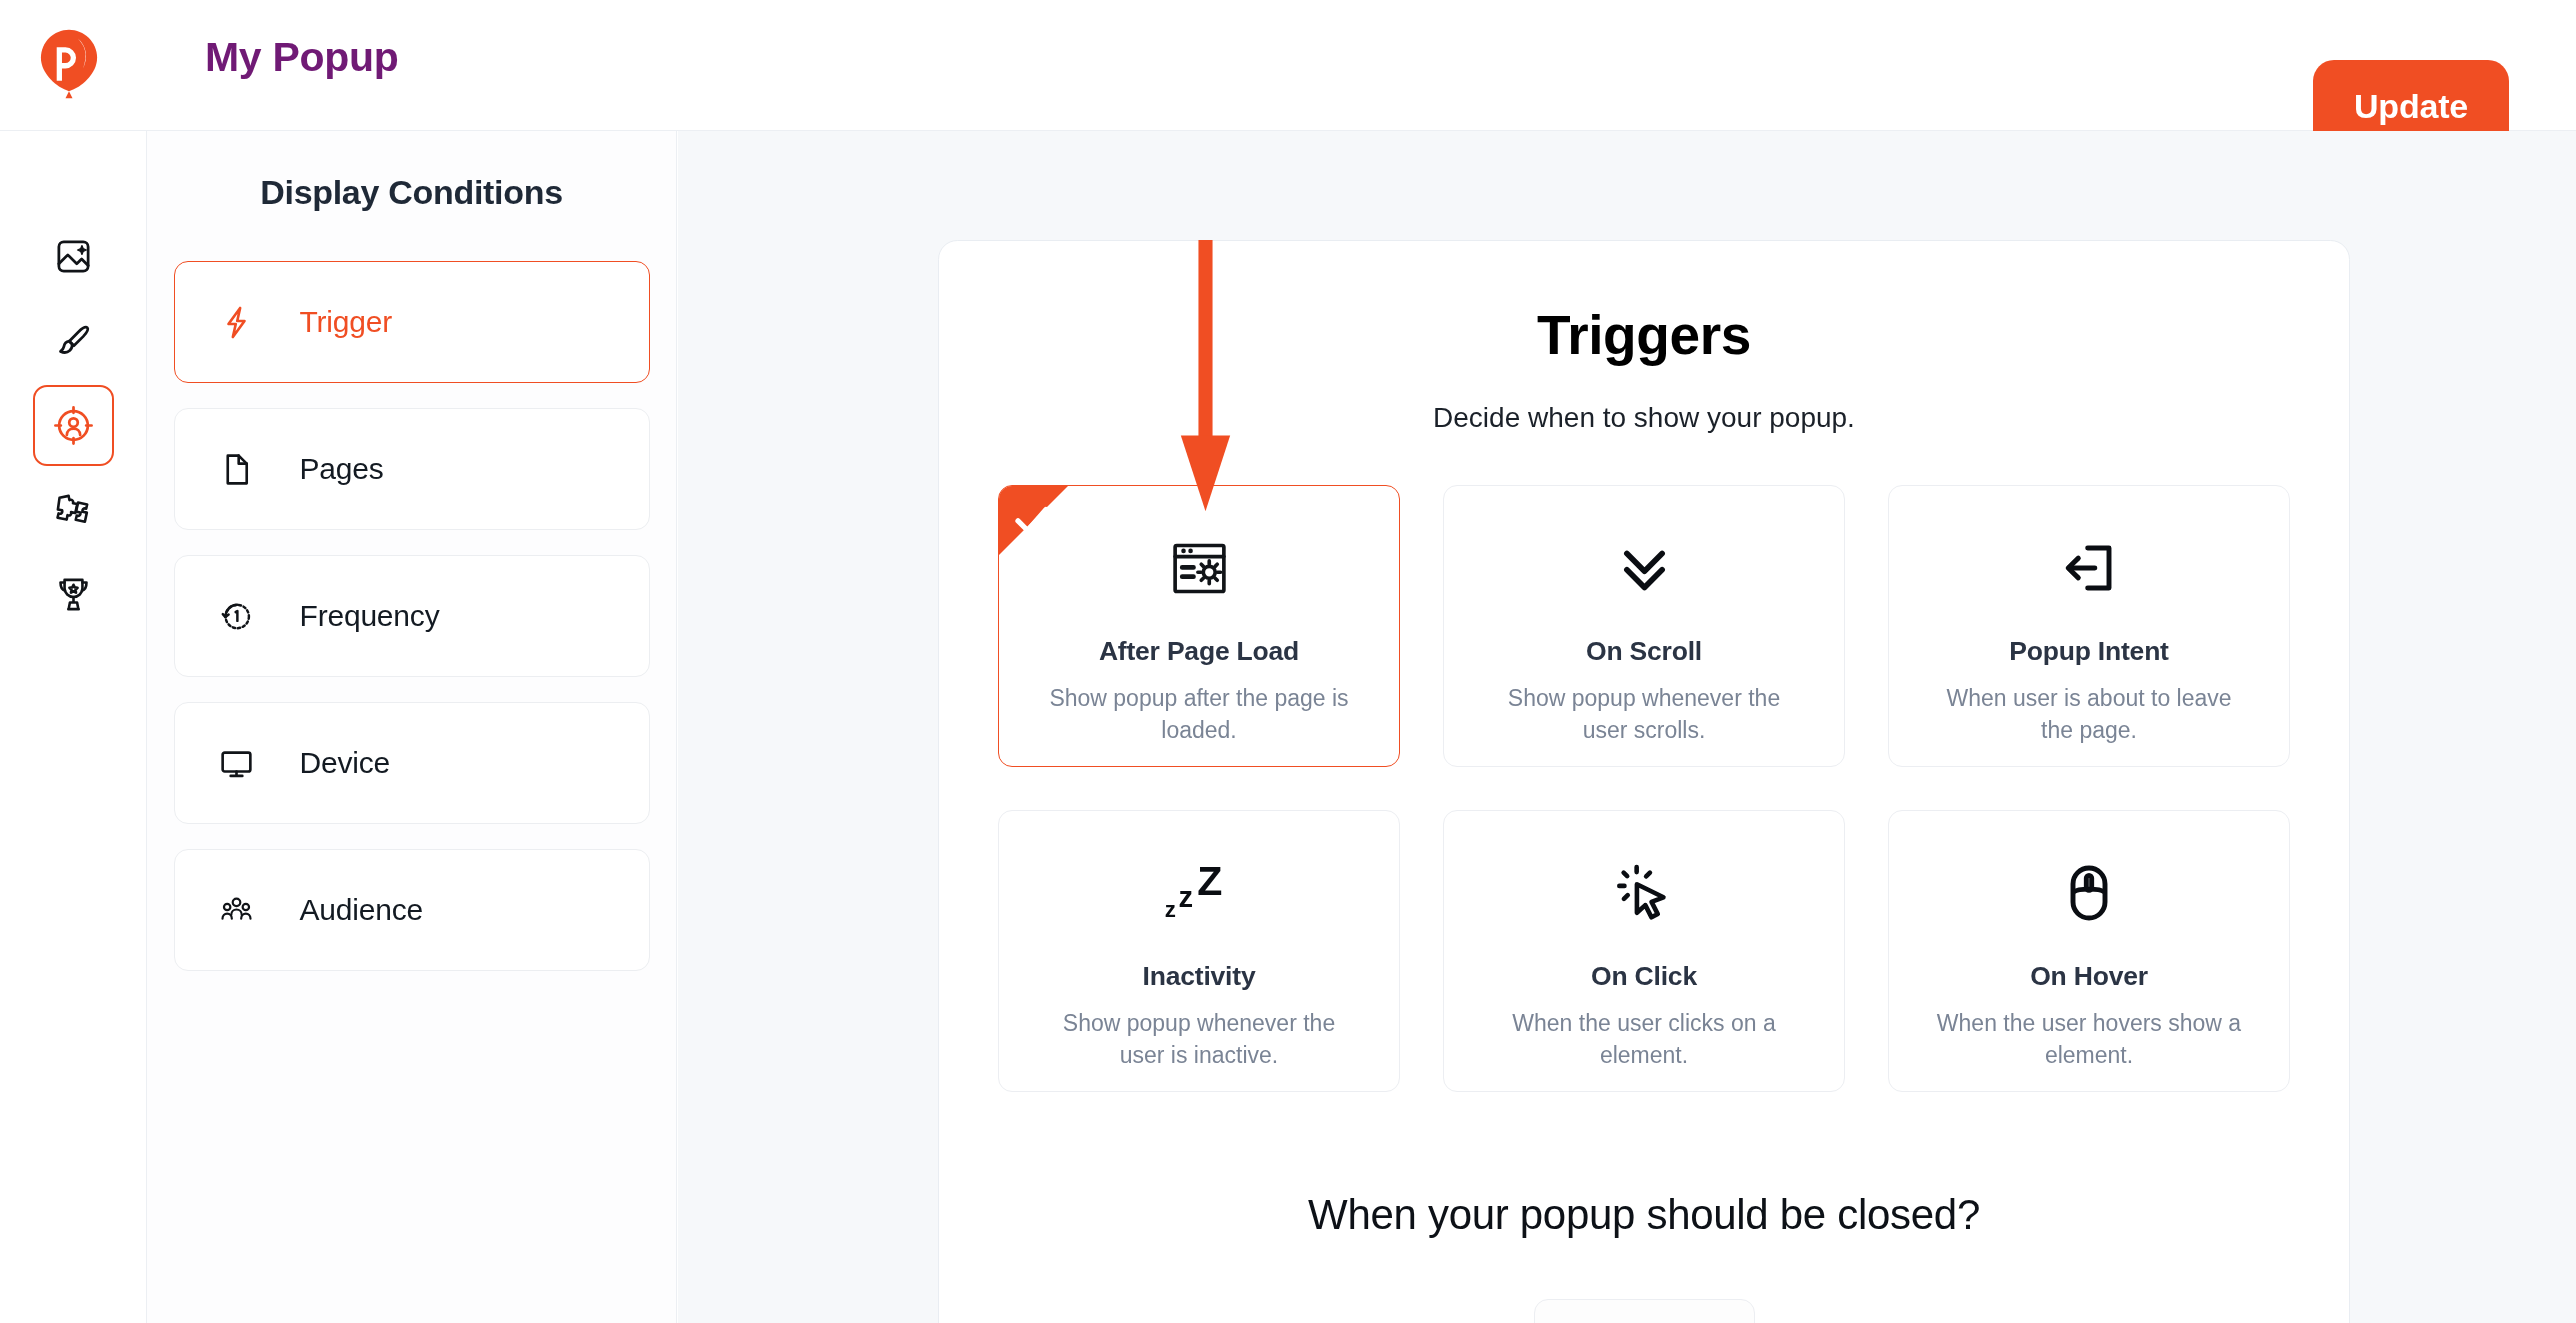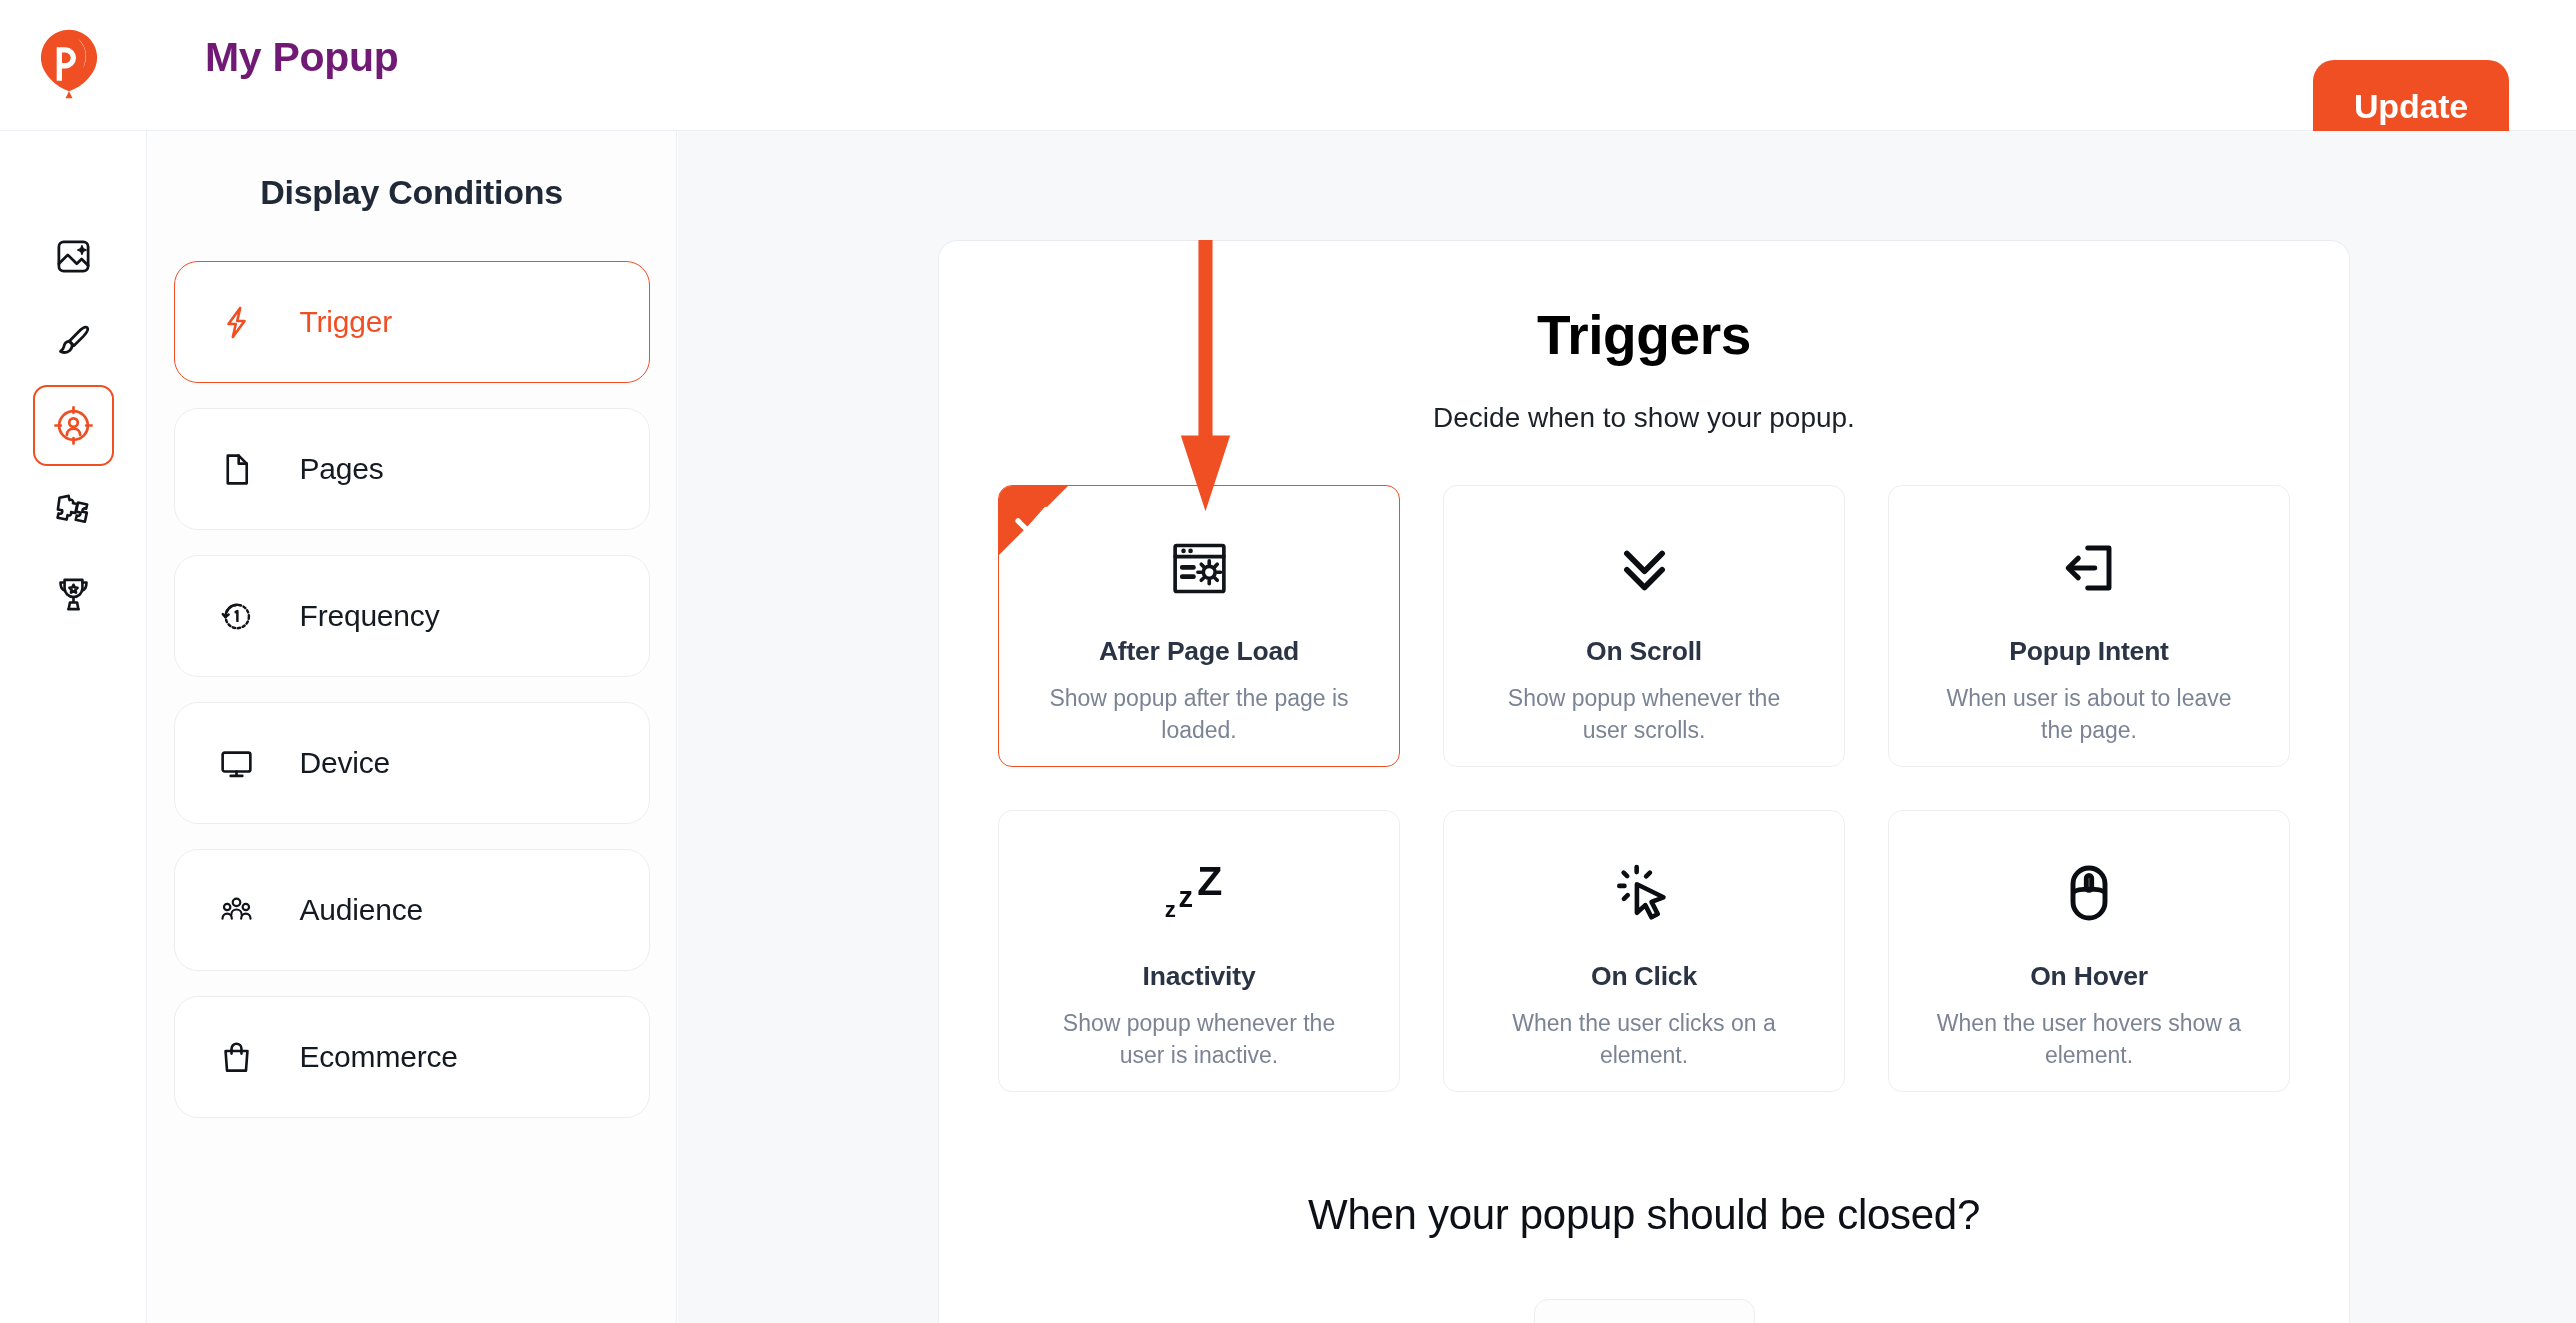--- a/index.html
+++ b/index.html
@@ -69,21 +69,21 @@
   .panel-title {
     text-align: center;
     font-size: 34px; font-weight: 700; color: #1f2937;
     margin-top: 42px; letter-spacing: -0.3px;
   }
   .cond-list { margin-top: 49px; padding: 0 26.5px; }
   .cond-item {
     height: 122px;
     background: #ffffff;
     border: 1.8px solid #eceef1;
-    border-radius: 24px;
+    border-radius: 14px;
     margin-bottom: 25px;
     display: flex; align-items: center;
     padding-left: 41px;
     cursor: pointer;
   }
   .cond-item.active {
     border-color: #f04e23;
   }
   .cond-icon {
     width: 42px; height: 42px;
@@ -321,29 +321,20 @@
           <path d="M8.4 15 c0-2.3 1.6-3.7 3.6-3.7 s3.6 1.4 3.6 3.7"></path>
           <circle cx="5.6" cy="9.6" r="2.2"></circle>
           <path d="M2.4 17.6 c0-2.1 1.4-3.4 3.2-3.4 s3.2 1.3 3.2 3.4"></path>
           <circle cx="18.4" cy="9.6" r="2.2"></circle>
           <path d="M15.2 17.6 c0-2.1 1.4-3.4 3.2-3.4 s3.2 1.3 3.2 3.4"></path>
         </svg>
       </span>
       <span class="cond-label">Audience</span>
     </div>
 
-    <div class="cond-item">
-      <span class="cond-icon">
-        <svg width="35" height="35" viewBox="0 0 24 24" fill="none" stroke="#111418" stroke-width="1.8" stroke-linecap="round" stroke-linejoin="round">
-          <path d="M4.5 7.5 h15 l-1 13.5 h-13 z"></path>
-          <path d="M8.6 9.3 V6 a3.4 3.4 0 0 1 6.8 0 v3.3"></path>
-        </svg>
-      </span>
-      <span class="cond-label">Ecommerce</span>
-    </div>
 
   </div>
 </div>
 
 <div class="main">
   <div class="content-card">
 
     <div class="content-title">Triggers</div>
     <div class="content-sub">Decide when to show your popup.</div>
 

